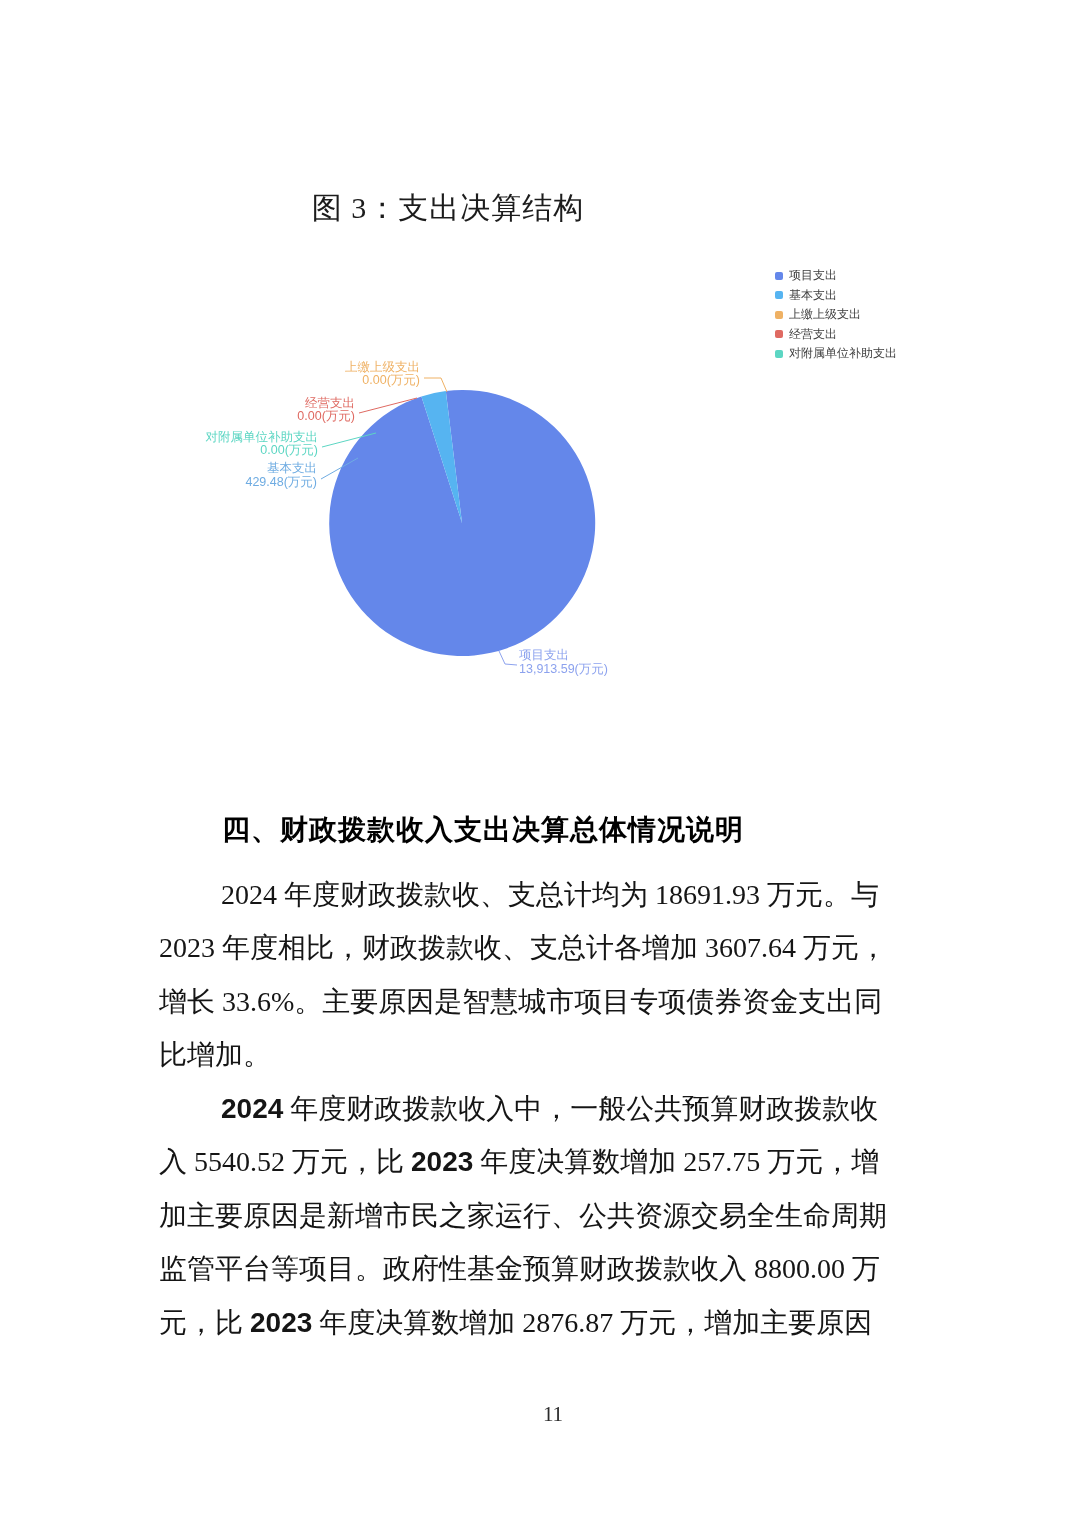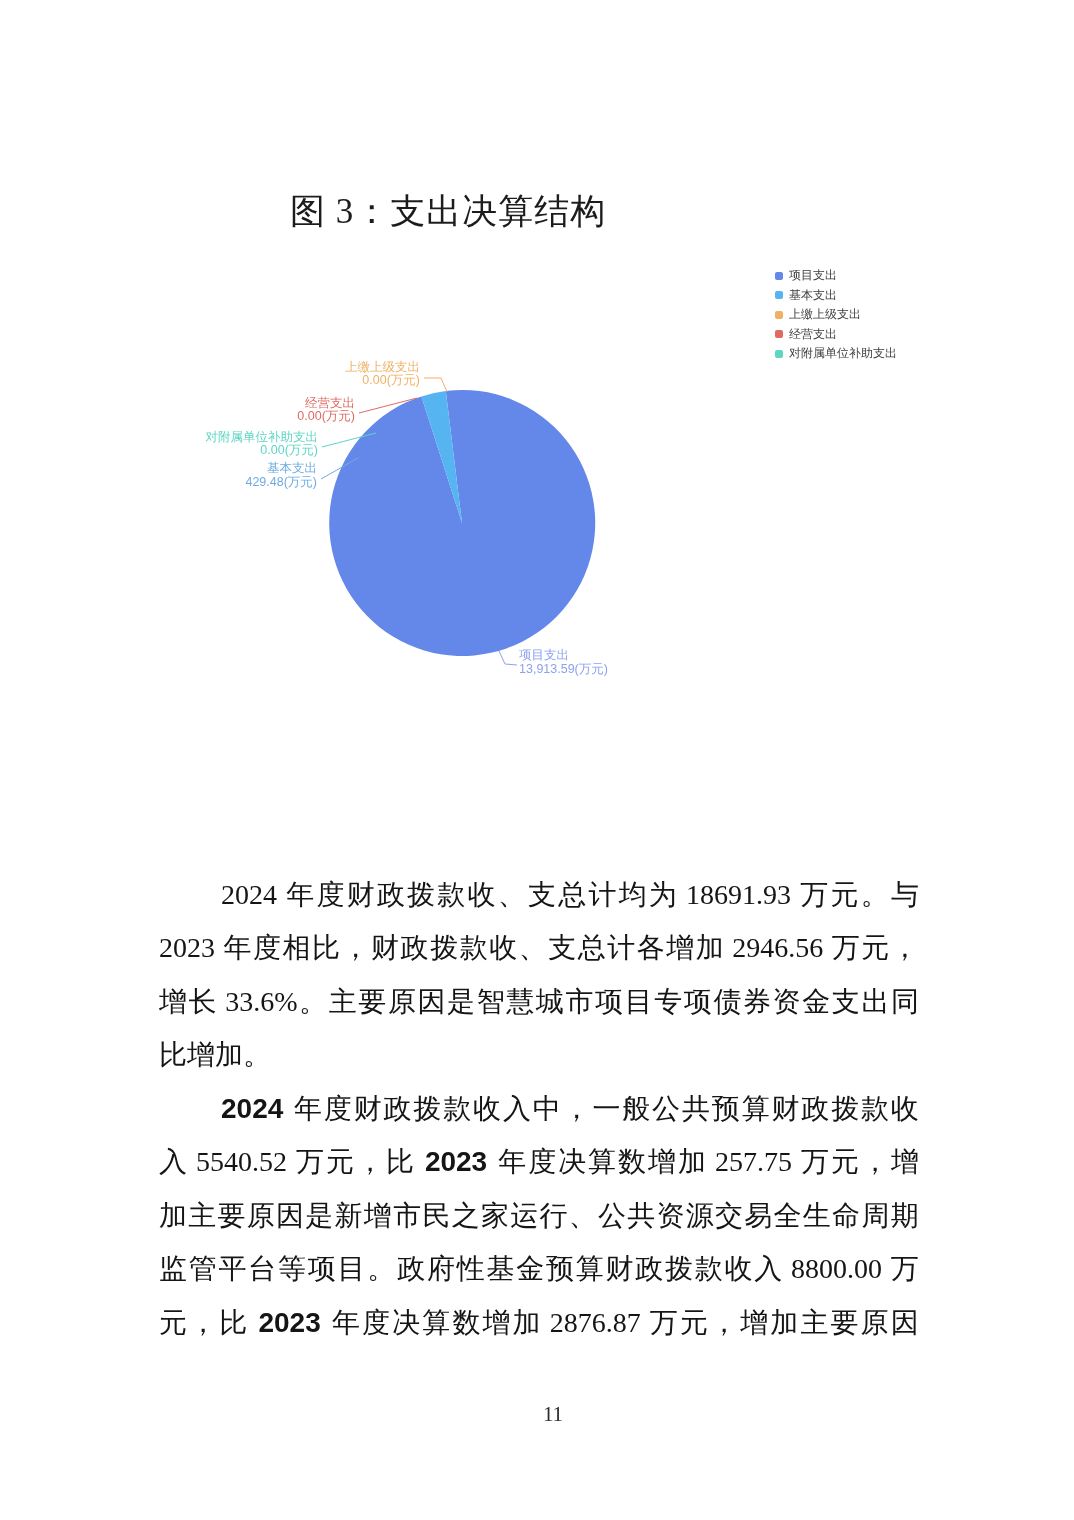--- a/index.html
+++ b/index.html
@@ -1,35 +1,35 @@
 <!DOCTYPE html>
 <html><head>
 <meta charset="utf-8">
 <style>
   html,body{margin:0;padding:0;background:#fff;}
   .page{position:relative;width:1074px;height:1520px;background:#ffffff;overflow:hidden;
         font-family:"Liberation Serif", serif;color:#151515;}
 
   .fig-title{position:absolute;top:188px;left:0;width:896px;text-align:center;
-             font-size:35px;color:#1c1c1c;letter-spacing:1px;}
+             font-size:30px;color:#1c1c1c;letter-spacing:1px;}
 
   .chart{position:absolute;left:0;top:250px;width:1074px;height:470px;}
   .chart svg{position:absolute;left:0;top:0;}
 
   .legend{position:absolute;left:775px;top:266px;display:flex;flex-direction:column;}
   .legend-item{display:flex;align-items:center;height:19.5px;
                font-family:"Liberation Sans", sans-serif;font-size:12px;color:#404040;}
   .legend-swatch{width:8px;height:8px;border-radius:2px;margin-right:6px;flex:0 0 auto;}
 
   .heading{position:absolute;left:159px;top:811px;width:760px;padding-left:63px;box-sizing:border-box;
            font-family:"Liberation Sans", sans-serif;font-weight:700;font-size:28px;color:#000;
            line-height:38px;letter-spacing:1px;}
 
   .bodytext{position:absolute;left:159px;top:868px;width:760px;}
-  .line{display:flex;justify-content:space-between;align-items:center;
+  .line{display:flex;align-items:center;
         width:760px;height:53.5px;box-sizing:border-box;font-size:28px;}
   .line.indent{padding-left:62px;}
   .line.end{justify-content:flex-start;}
   .tk{white-space:pre;}
   .tk.b{font-family:"Liberation Sans", sans-serif;font-weight:700;}
 
   .pageno{position:absolute;left:16px;top:1402px;width:1074px;text-align:center;
           font-size:21px;color:#2b2b2b;}
 </style>
 </head>
@@ -77,20 +77,21 @@
       <div class="legend-item">
         <span class="legend-swatch" style="background: rgb(223, 106, 98);"></span>
         <span>经营支出</span>
       </div>
       <div class="legend-item">
         <span class="legend-swatch" style="background: rgb(92, 214, 195);"></span>
         <span>对附属单位补助支出</span>
       </div>
     </div>
 
+  <div class="heading">四、财政拨款收入支出决算总体情况说明</div>
 
   <div class="bodytext" id="paras">
       <div>
         <div class="line indent">
           <span class="tk">2024 </span>
           <span class="tk">年</span>
           <span class="tk">度</span>
           <span class="tk">财</span>
           <span class="tk">政</span>
           <span class="tk">拨</span>
@@ -120,21 +121,21 @@
           <span class="tk">拨</span>
           <span class="tk">款</span>
           <span class="tk">收</span>
           <span class="tk">、</span>
           <span class="tk">支</span>
           <span class="tk">总</span>
           <span class="tk">计</span>
           <span class="tk">各</span>
           <span class="tk">增</span>
           <span class="tk">加</span>
-          <span class="tk"> 2946.56 </span>
+          <span class="tk"> 3607.64 </span>
           <span class="tk">万</span>
           <span class="tk">元</span>
           <span class="tk">，</span>
         </div>
         <div class="line">
           <span class="tk">增</span>
           <span class="tk">长</span>
           <span class="tk"> 33.6%</span>
           <span class="tk">。</span>
           <span class="tk">主</span>

